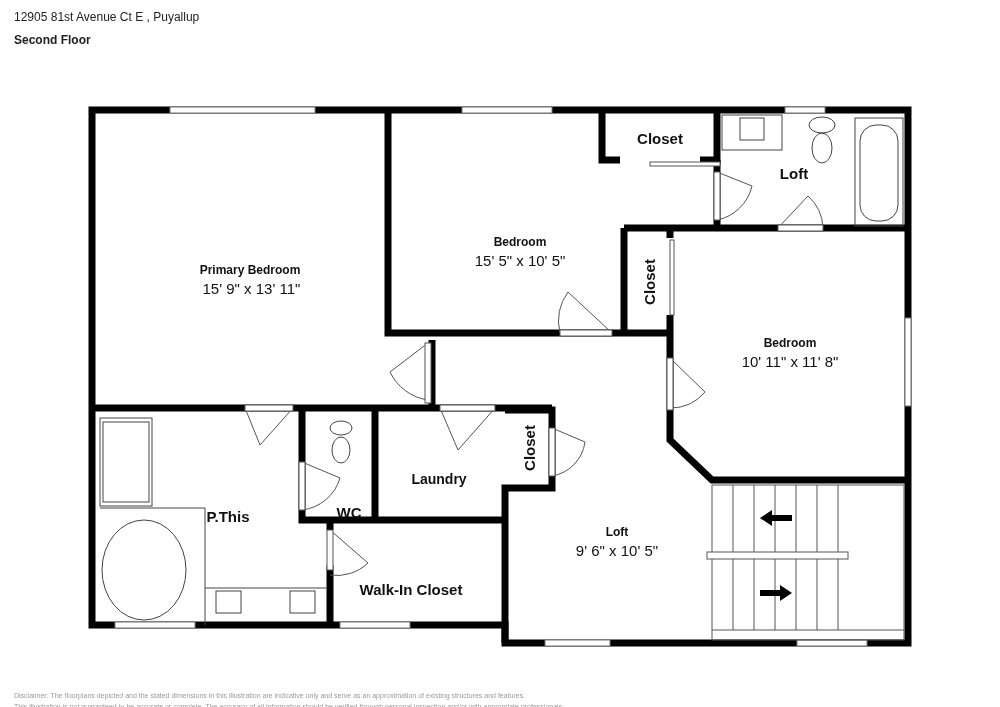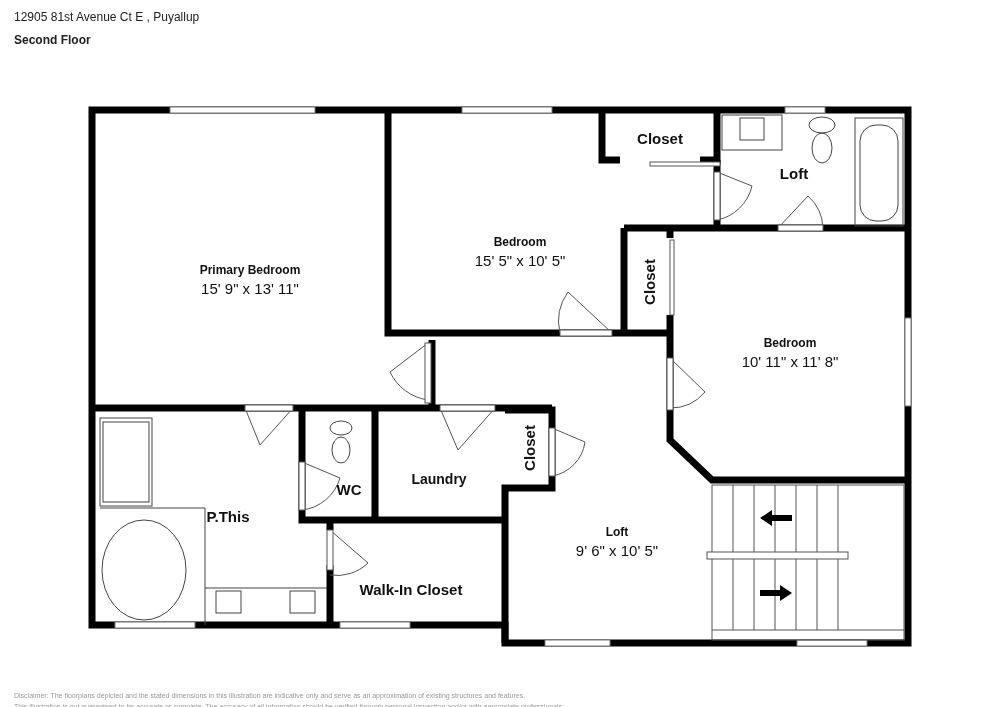--- a/index.html
+++ b/index.html
@@ -115,21 +115,21 @@
     <line x1="838" y1="485" x2="838" y2="630"></line>
     <rect x="707" y="552" width="141" height="7" fill="#fff"></rect>
     <line x1="712" y1="630" x2="904" y2="630"></line>
   </g>
   <g fill="#000">
     <path d="M760,518 L772,510 L772,515 L792,515 L792,521 L772,521 L772,526 Z"></path>
     <path d="M792,593 L780,585 L780,590 L760,590 L760,596 L780,596 L780,601 Z"></path>
   </g>
 </svg>
 
-<div class="lbl" style="left:250px; top:279px;">
+<div class="lbl" style="left:250px; top:279px;text-align:right;">
   <span class="name">Primary Bedroom</span>
   <span class="dim">15' 9" x 13' 11"</span>
 </div>
 <div class="lbl" style="left:520px; top:251px;">
   <span class="name">Bedroom</span>
   <span class="dim">15' 5" x 10' 5"</span>
 </div>
 <div class="lbl small" style="left:660px; top:138px;">
   <span class="name">Closet</span>
 </div>
@@ -139,21 +139,21 @@
 <div class="lbl small rot" style="left:649px; top:282px;">
   <span class="name">Closet</span>
 </div>
 <div class="lbl" style="left:790px; top:352px;">
   <span class="name">Bedroom</span>
   <span class="dim">10' 11" x 11' 8"</span>
 </div>
 <div class="lbl small" style="left:228px; top:516px;">
   <span class="name">P.This</span>
 </div>
-<div class="lbl small" style="left:349px; top:489px;">
+<div class="lbl small" style="left:349px; top:512px;">
   <span class="name">WC</span>
 </div>
 <div class="lbl" style="left:439px; top:479px;">
   <span class="name" style="font-size:14px;text-align:center;">Laundry</span>
 </div>
 <div class="lbl small rot" style="left:529px; top:448px;">
   <span class="name">Closet</span>
 </div>
 <div class="lbl small" style="left:411px; top:589px;text-align:right;">
   <span class="name">Walk-In Closet</span>

